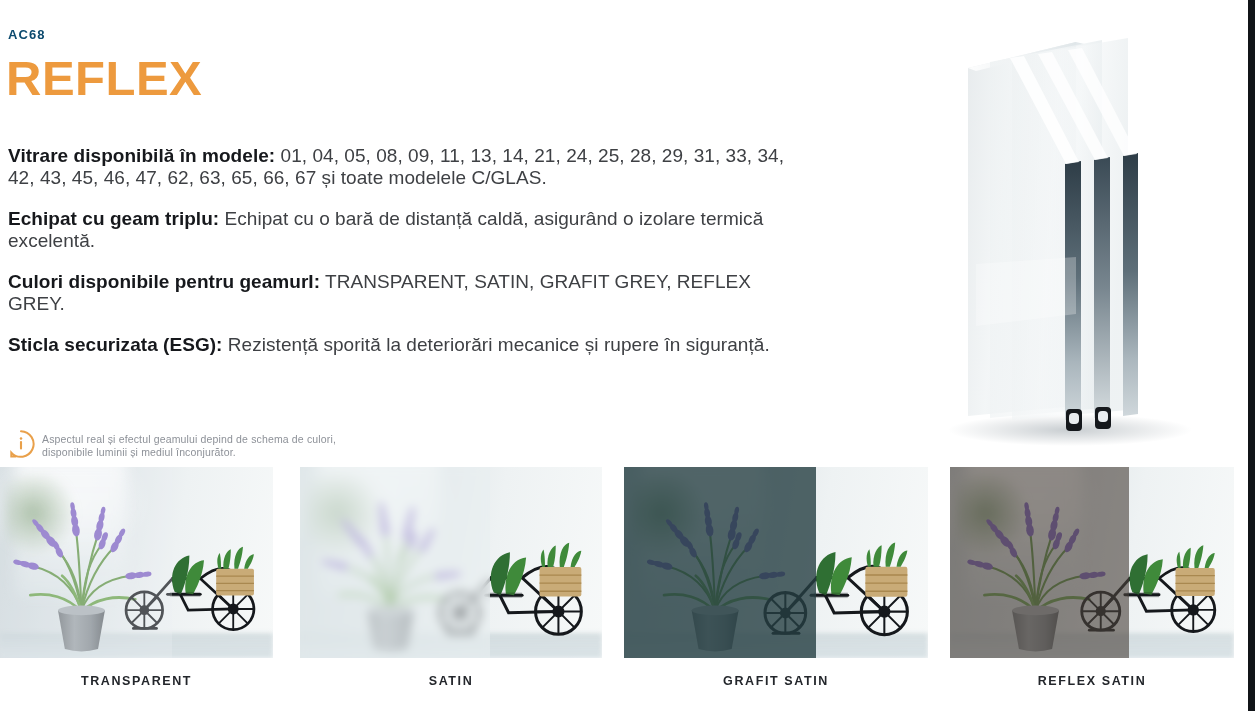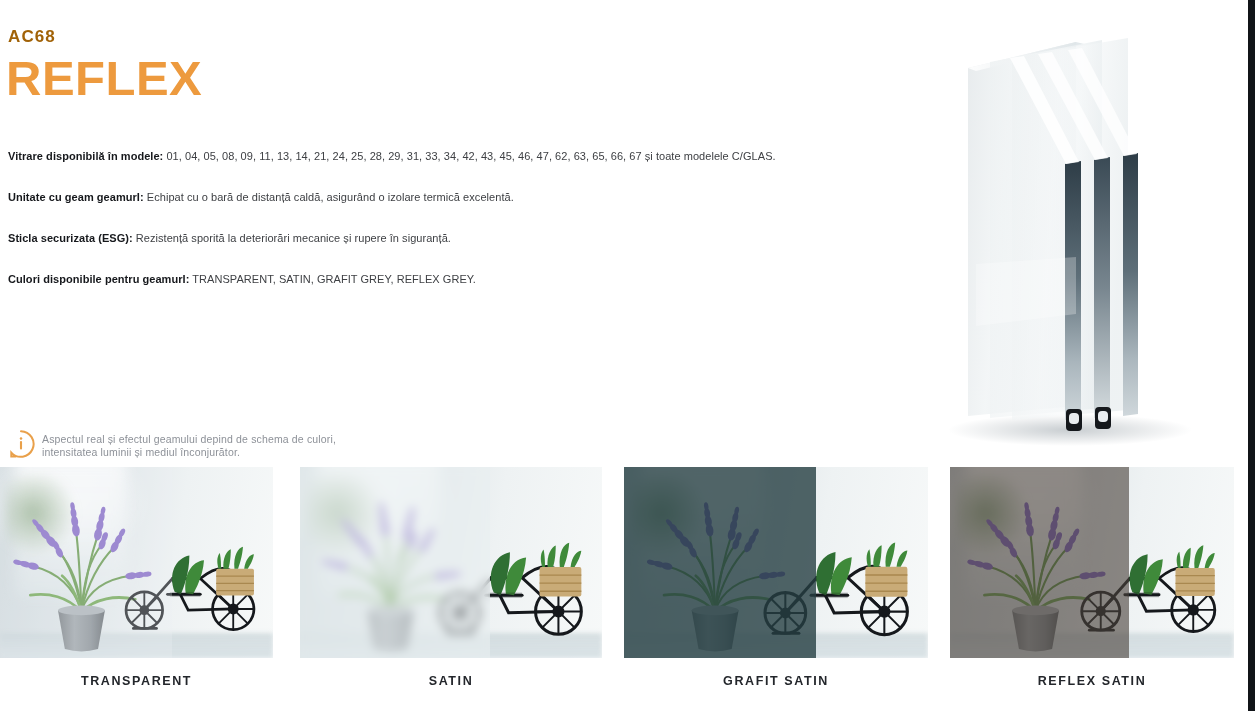--- a/index.html
+++ b/index.html
@@ -20,24 +20,24 @@
   
   .page {
     position: absolute;
     inset: 0;
   }
 
   .eyebrow {
     position: absolute;
     left: 8px;
     top: 27px;
-    font-size: 17px;
+    font-size: 13px;
     font-weight: bold;
     letter-spacing: 1.1px;
-    color: #a16207;
+    color: #0c4a6e;
   }
 
   .headline {
     position: absolute;
     left: 6px;
     top: 52px;
     font-size: 49px;
     line-height: 52px;
     font-weight: bold;
     letter-spacing: 0.5px;
@@ -45,21 +45,21 @@
   }
 
   .copy {
     position: absolute;
     left: 8px;
     top: 145px;
     width: 800px;
   }
 
   .copy p {
-    font-size: 11px;
+    font-size: 19px;
     line-height: 22px;
     color: #3e4044;
     margin-bottom: 19px;
     letter-spacing: 0.05px;
   }
 
   .copy p b {
     color: #16181c;
     font-weight: bold;
   }
@@ -203,41 +203,41 @@
 
   <div class="eyebrow">AC68</div>
 
   <h1 class="headline">REFLEX</h1>
 
   <div class="copy">
     <p>
       <b>Vitrare disponibilă în modele:</b><span> 01, 04, 05, 08, 09, 11, 13, 14, 21, 24, 25, 28, 29, 31, 33, 34, 42, 43, 45, 46, 47, 62, 63, 65, 66, 67 și toate modelele C/GLAS.</span>
     </p>
     <p>
-      <b>Unitate cu geam geamurI:</b><span> Echipat cu o bară de distanță caldă, asigurând o izolare termică excelentă.</span>
+      <b>Echipat cu geam triplu:</b><span> Echipat cu o bară de distanță caldă, asigurând o izolare termică excelentă.</span>
+    </p>
+    <p>
+      <b>Culori disponibile pentru geamurI:</b><span> TRANSPARENT, SATIN, GRAFIT GREY, REFLEX GREY.</span>
     </p>
     <p>
       <b>Sticla securizata (ESG):</b><span> Rezistență sporită la deteriorări mecanice și rupere în siguranță.</span>
-    </p>
-    <p>
-      <b>Culori disponibile pentru geamurI:</b><span> TRANSPARENT, SATIN, GRAFIT GREY, REFLEX GREY.</span>
     </p>
   </div>
 
   <div class="note">
     <span class="note-icon">
       <svg viewBox="0 0 30 30">
         <path d="M15 2.2 A12.8 12.8 0 1 1 5.3 23.6 L5.3 27.6 L9.6 27.6" fill="none" stroke="#e9a04a" stroke-width="2" stroke-linecap="round"></path>
         <circle cx="15" cy="9.4" r="1.25" fill="#e9a04a"></circle>
         <rect x="13.95" y="12.1" width="2.1" height="8.4" rx="1" fill="#e9a04a"></rect>
       </svg>
     </span>
     <div class="note-text">
       <div>Aspectul real și efectul geamului depind de schema de culori,</div>
-      <div>intensitatea luminii și mediul înconjurător.</div>
+      <div>disponibile luminii și mediul înconjurător.</div>
     </div>
   </div>
 
   <div class="glass-figure">
     <svg viewBox="0 0 368 440" aria-hidden="true">
       <defs>
         <linearGradient id="paneFace" x1="0" y1="0" x2="1" y2="0.25">
           <stop offset="0%" stop-color="#e6eaec"></stop>
           <stop offset="38%" stop-color="#f2f5f6"></stop>
           <stop offset="72%" stop-color="#e9edef"></stop>

